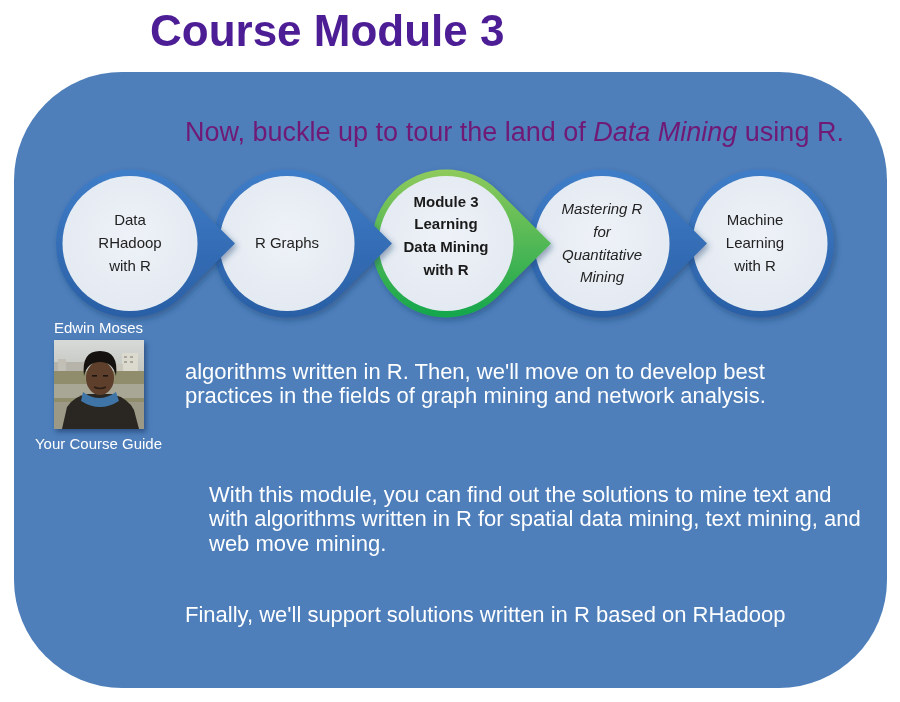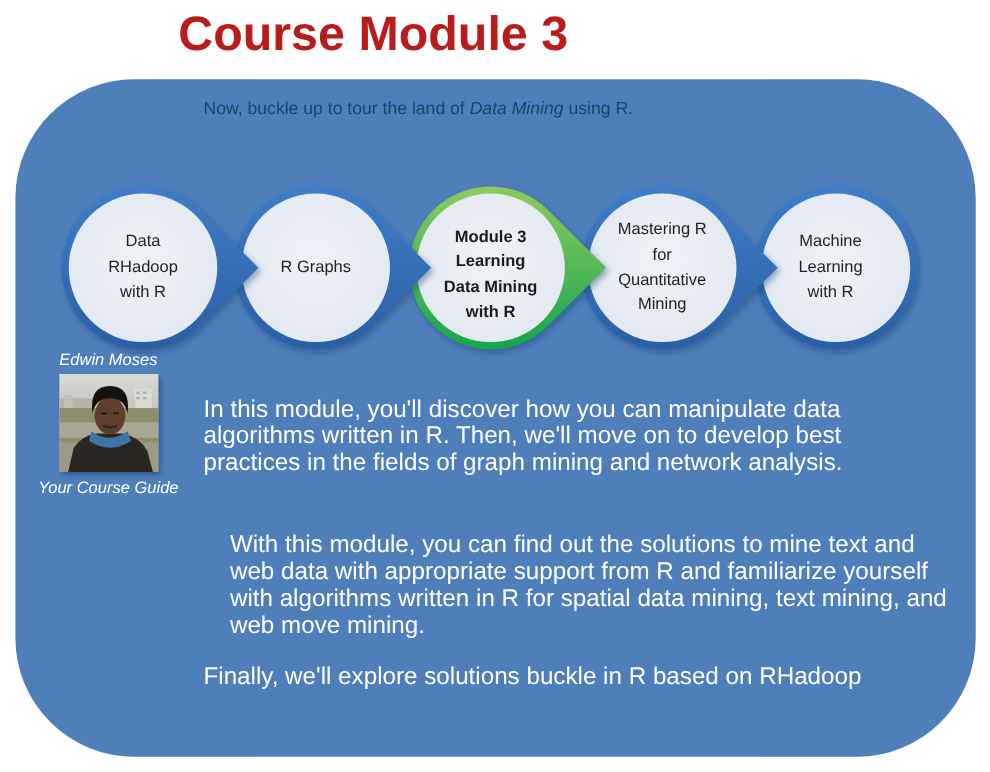--- a/index.html
+++ b/index.html
@@ -9,45 +9,45 @@
     }
     body {
       width: 900px;
       height: 702px;
       position: relative;
       overflow: hidden;
       font-family: "Liberation Sans", sans-serif;
     }
     .page-title {
       position: absolute;
-      left: 162px;
+      left: 150px;
       top: 9px;
       margin: 0;
       font-size: 44px;
       line-height: 44px;
       font-weight: bold;
-      color: #b91c1c;
+      color: #4c1d95;
       white-space: nowrap;
     }
     .panel {
       position: absolute;
       left: 14px;
       top: 72px;
       width: 873px;
       height: 616px;
       border-radius: 108px;
       background: #4e7fbb;
     }
     .intro {
       position: absolute;
       left: 185px;
-      top: 88px;
-      font-size: 16px;
+      top: 120px;
+      font-size: 27px;
       line-height: 24.4px;
-      color: #0c4a6e;
+      color: #701a75;
       white-space: nowrap;
     }
     .intro em { font-style: italic; }
     .modules-svg {
       position: absolute;
       left: 0;
       top: 0;
       width: 900px;
       height: 702px;
     }
@@ -68,21 +68,20 @@
     .module-label span { display: block; white-space: nowrap; }
     .guide-text {
       position: absolute;
       left: 28px;
       width: 141px;
       text-align: center;
       font-size: 15px;
       line-height: 18px;
       color: #ffffff;
       white-space: nowrap;
-      font-style: italic;
     }
     .guide-photo {
       position: absolute;
       left: 54px;
       top: 340px;
       width: 90px;
       height: 89px;
       box-shadow: 2px 3px 5px rgba(20, 45, 90, 0.55);
       background: #c8cbc7;
     }
@@ -149,27 +148,27 @@
 </svg>
 
 <div class="module-label" style="left:65px; top:183.5px;">
   <span>Data</span>
   <span>RHadoop</span>
   <span>with R</span>
 </div>
 <div class="module-label" style="left:222px; top:183.5px;justify-content:center;">
   <span>R Graphs</span>
 </div>
-<div class="module-label current" style="left:381px; top:190px;justify-content:center;">
+<div class="module-label current" style="left:381px; top:176px;justify-content:center;">
   <span>Module 3</span>
   <span>Learning</span>
   <span>Data Mining</span>
   <span>with R</span>
 </div>
-<div class="module-label" style="left:537px; top:183.5px;">
+<div class="module-label" style="left:537px; top:183.5px;font-style:italic;">
   <span>Mastering R</span>
   <span>for</span>
   <span>Quantitative</span>
   <span>Mining</span>
 </div>
 <div class="module-label" style="left:690px; top:183.5px;">
   <span>Machine</span>
   <span>Learning</span>
   <span>with R</span>
 </div>
@@ -200,25 +199,23 @@
     <ellipse cx="46" cy="38" rx="14" ry="17" fill="#5e3f2b"></ellipse>
     <path d="M30 36 Q27 11 46 11 Q65 11 62 36 Q59 22 46 22 Q33 22 30 36 Z" fill="#15110f"></path>
     <rect x="38" y="35" width="5" height="1.6" fill="#1d1410"></rect>
     <rect x="49" y="35" width="5" height="1.6" fill="#1d1410"></rect>
     <path d="M40 47 Q46 50 52 47" stroke="#2b1c14" stroke-width="1.5" fill="none"></path>
   </svg>
 </div>
 <div class="guide-text" style="top:435px;">Your Course Guide</div>
 
 <div class="para" style="top:359.5px;">
-  <span>In this module, you'll discover how you can manipulate data</span>
   <span>algorithms written in R. Then, we'll move on to develop best</span>
   <span>practices in the fields of graph mining and network analysis.</span>
 </div>
 <div class="para" style="top:483px;margin-left:24px;">
   <span>With this module, you can find out the solutions to mine text and</span>
-  <span>web data with appropriate support from R and familiarize yourself</span>
   <span>with algorithms written in R for spatial data mining, text mining, and</span>
   <span>web move mining.</span>
 </div>
 <div class="para" style="top:603px;">
-  <span>Finally, we'll explore solutions buckle in R based on RHadoop</span>
+  <span>Finally, we'll support solutions written in R based on RHadoop</span>
 </div>
 
 </body></html>

